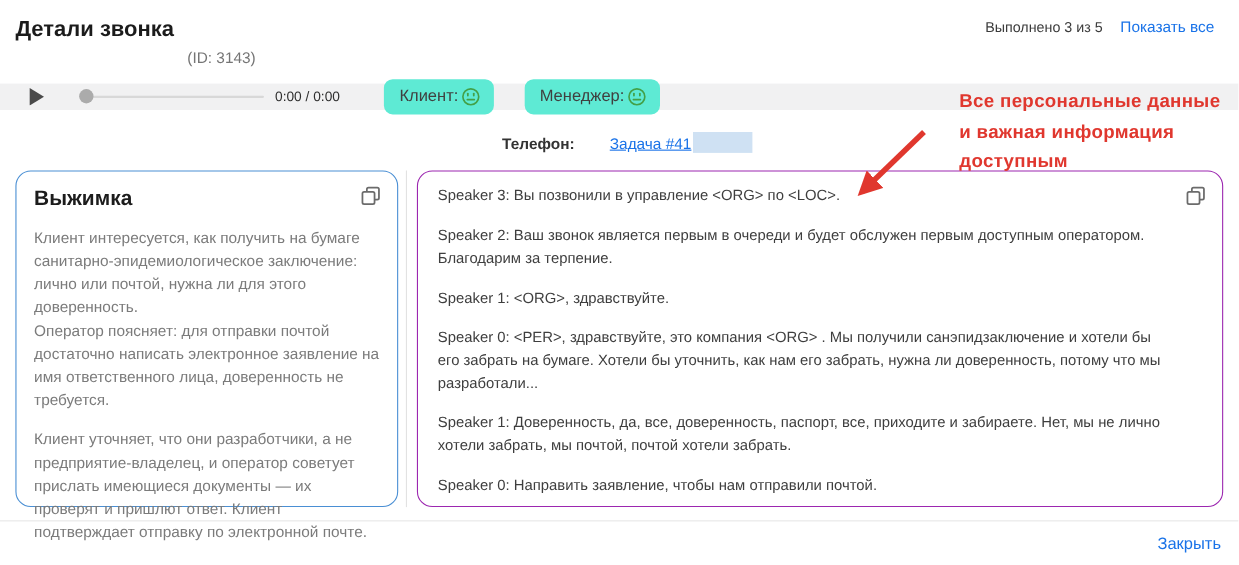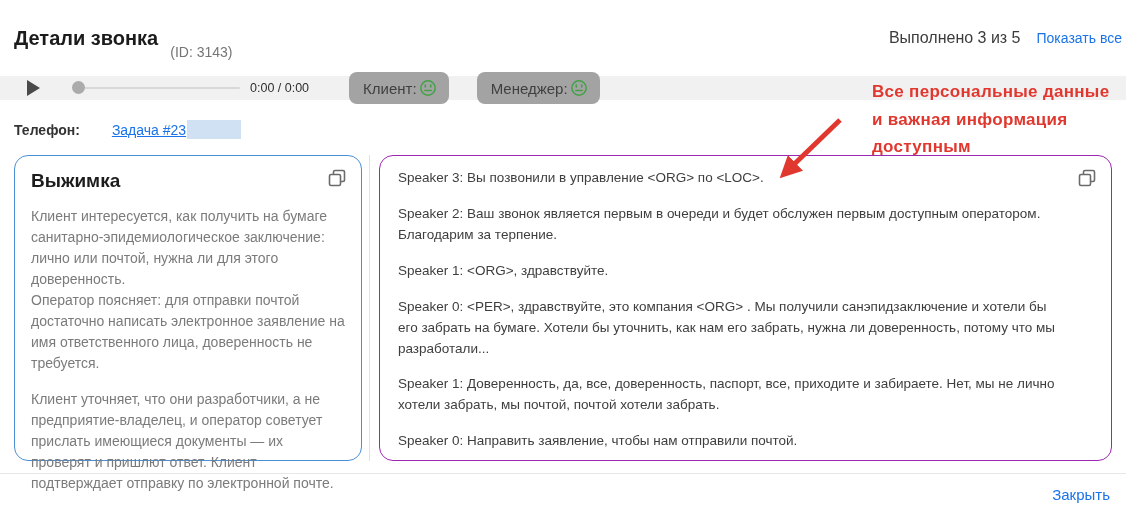--- a/index.html
+++ b/index.html
@@ -1,40 +1,40 @@
 <!DOCTYPE html>
 <html><head>
 <meta charset="utf-8">
 <style>
   * { margin:0; padding:0; box-sizing:border-box; }
   html,body { width:1126px; height:514px; background:#ffffff; font-family:"Liberation Sans", sans-serif; overflow:hidden; }
   body { position:relative; }
 
   
-  .header { display:flex; align-items:center; padding:16px 4px 0 14px; }
+  .header { display:flex; align-items:flex-start; padding:16px 22px 0 14px; }
   .page-title { font-size:20px; font-weight:bold; color:#1b1b1b; }
   .call-id { font-size:14px; color:#757575; margin-left:12px;margin-top:28px; }
   .header-right { margin-left:auto; display:flex; align-items:baseline; }
-  .progress-text { font-size:16px; color:#3c3c3c; }
+  .progress-text { font-size:13px; color:#3c3c3c; }
   .show-all-link { font-size:14px; color:#1a73e8; margin-left:16px; text-decoration:none; cursor:pointer; font-weight:500; }
 
   
   .player { margin-top:16px; height:24px; background:#f1f1f2; display:flex; align-items:center; }
   .play-button { margin-left:26px; width:16px; height:16px; cursor:pointer; display:flex; align-items:center; }
   .slider { margin-left:30px; width:168px; height:14px; position:relative; cursor:pointer; }
   .slider-track { position:absolute; top:6px; left:0; right:0; height:2px; background:#d8d8d8; border-radius:1px; }
   .slider-thumb { position:absolute; top:0; left:0; width:13px; height:13px; border-radius:50%; background:#ababab; }
   .time-display { margin-left:10px; font-size:12.5px; color:#2f2f2f; white-space:nowrap; }
-  .mood-pill { background:#a3a3a3; border-radius:8px; padding:7px 12px 7px 14px; font-size:15px; color:#404040; display:flex; align-items:center; }
+  .mood-pill { background:#5eead4; border-radius:8px; padding:7px 12px 7px 14px; font-size:15px; color:#404040; display:flex; align-items:flex-start; }
   .pill-client { margin-left:40px; }
   .pill-manager { margin-left:28px; }
   .smiley { margin-left:2px; display:flex; }
 
   
-  .phone-row { margin:20px 0 0 14px; display:flex; align-items:center; font-size:14px; }
+  .phone-row { margin:20px 0 0 14px; display:flex; align-items:center; font-size:14px;justify-content:center; }
   .phone-label { font-weight:bold; color:#333333; }
   .task-link { margin-left:32px; color:#1a73e8; text-decoration:underline; cursor:pointer; }
   .redacted-box { display:inline-block; width:54px; height:19px; background:#cfe1f3; margin-left:1px; vertical-align:middle; }
 
   
   .panels { display:flex; align-items:stretch; margin:16px 14px 0 14px; height:306px; }
   .summary-panel { width:348px; border:1.5px solid #4a8fd4; border-radius:14px; padding:14px 16px; position:relative; }
   .col-divider { width:1px; background:#e2e2e2; margin-left:7px; }
   .transcript-panel { flex:1; margin-left:9px; border:1.5px solid #9c27b0; border-radius:14px; padding:12px 46px 12px 18px; position:relative; overflow:hidden; }
   .copy-btn { position:absolute; top:12px; right:14px; width:20px; height:20px; cursor:pointer; }
@@ -93,21 +93,21 @@
         <line x1="6.3" y1="6.1" x2="6.3" y2="7.9" stroke="#43a047" stroke-width="1.6" stroke-linecap="round"></line>
         <line x1="11.7" y1="6.1" x2="11.7" y2="7.9" stroke="#43a047" stroke-width="1.6" stroke-linecap="round"></line>
         <line x1="5.8" y1="11.6" x2="12.2" y2="11.6" stroke="#43a047" stroke-width="1.5" stroke-linecap="round"></line>
       </svg>
     </span>
   </div>
 </div>
 
 <div class="phone-row">
   <span class="phone-label">Телефон:</span>
-  <a class="task-link">Задача #23</a>
+  <a class="task-link">Задача #41</a>
   <span class="redacted-box"></span>
 </div>
 
 <div class="panels">
 
   <div class="summary-panel">
     <div class="summary-title">Выжимка</div>
     <span class="copy-btn">
       <svg width="20" height="20" viewBox="0 0 20 20">
         <rect x="6.5" y="2.5" width="11" height="11" rx="1.5" fill="none" stroke="#6b6b6b" stroke-width="1.6"></rect>

